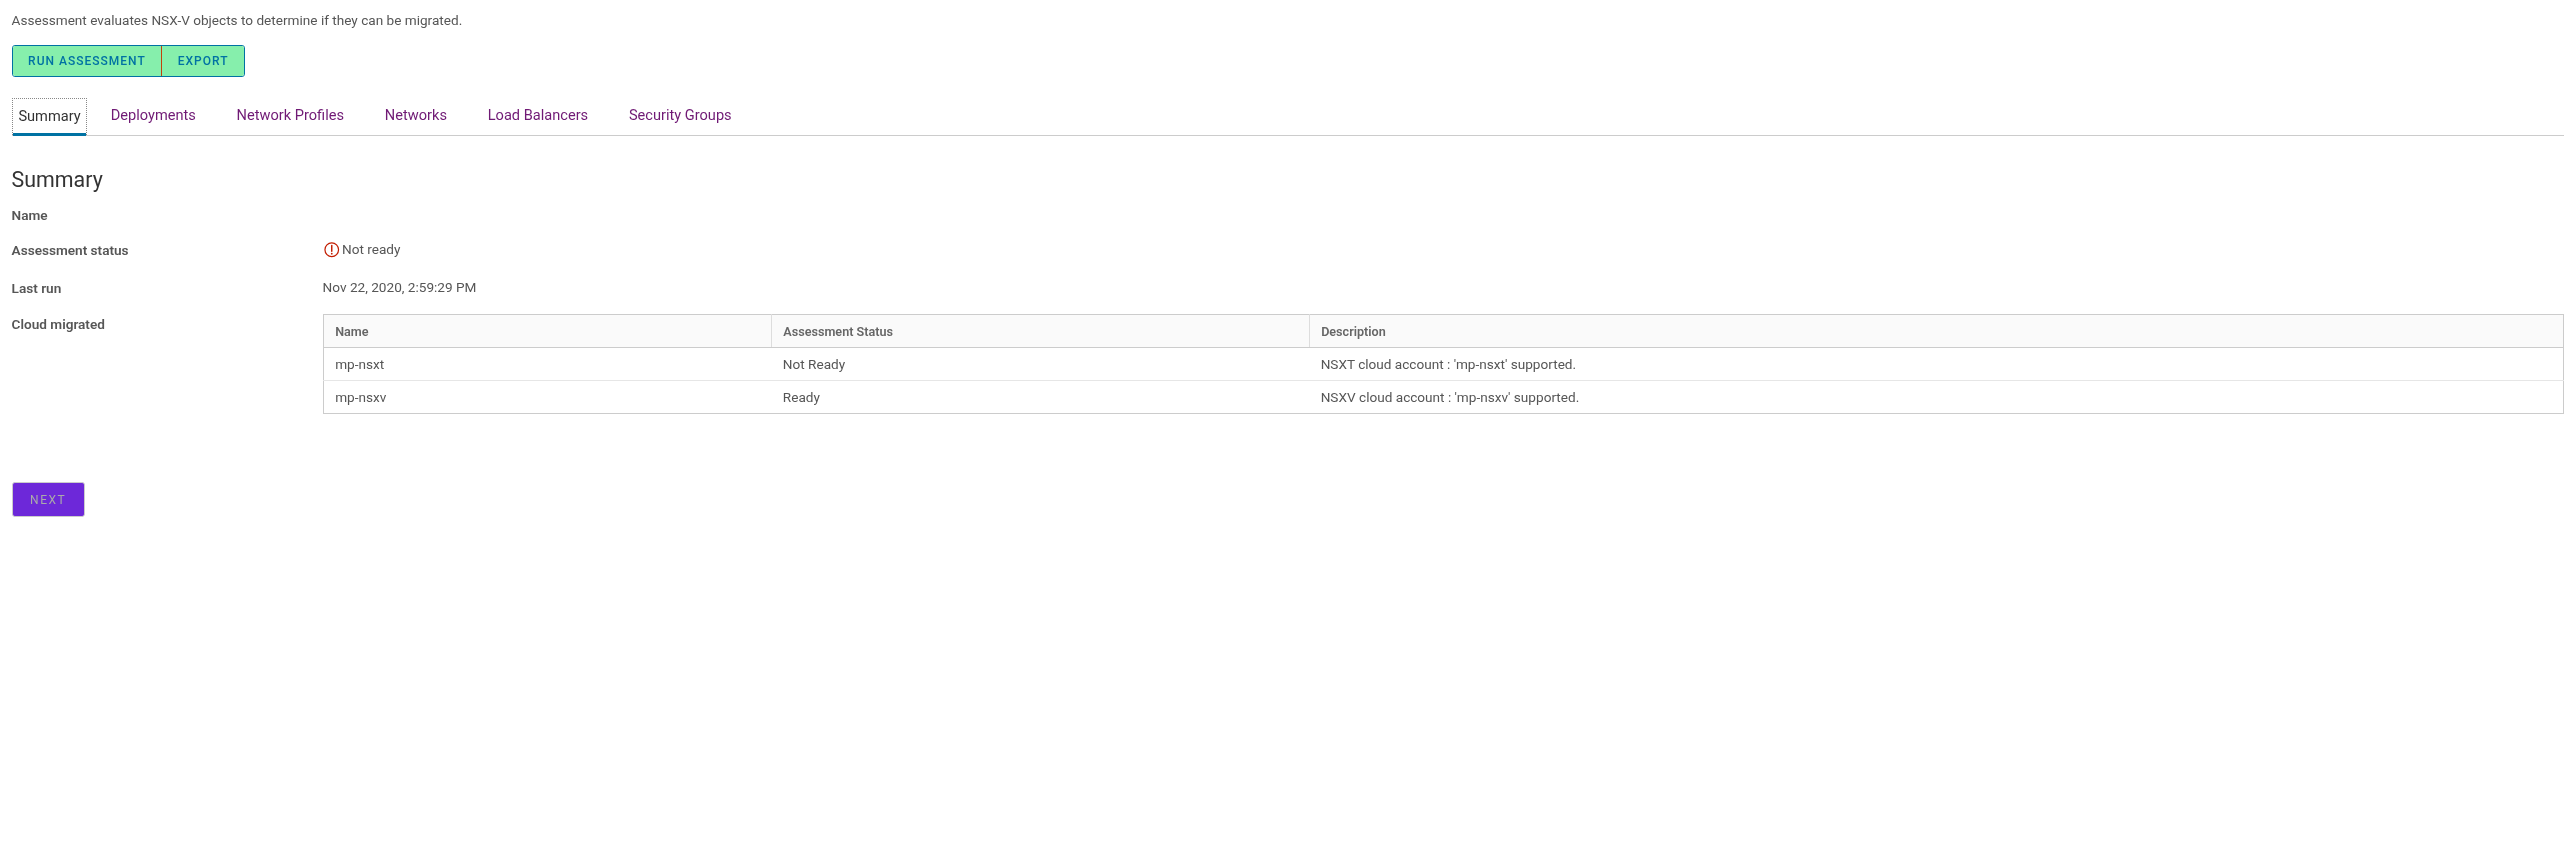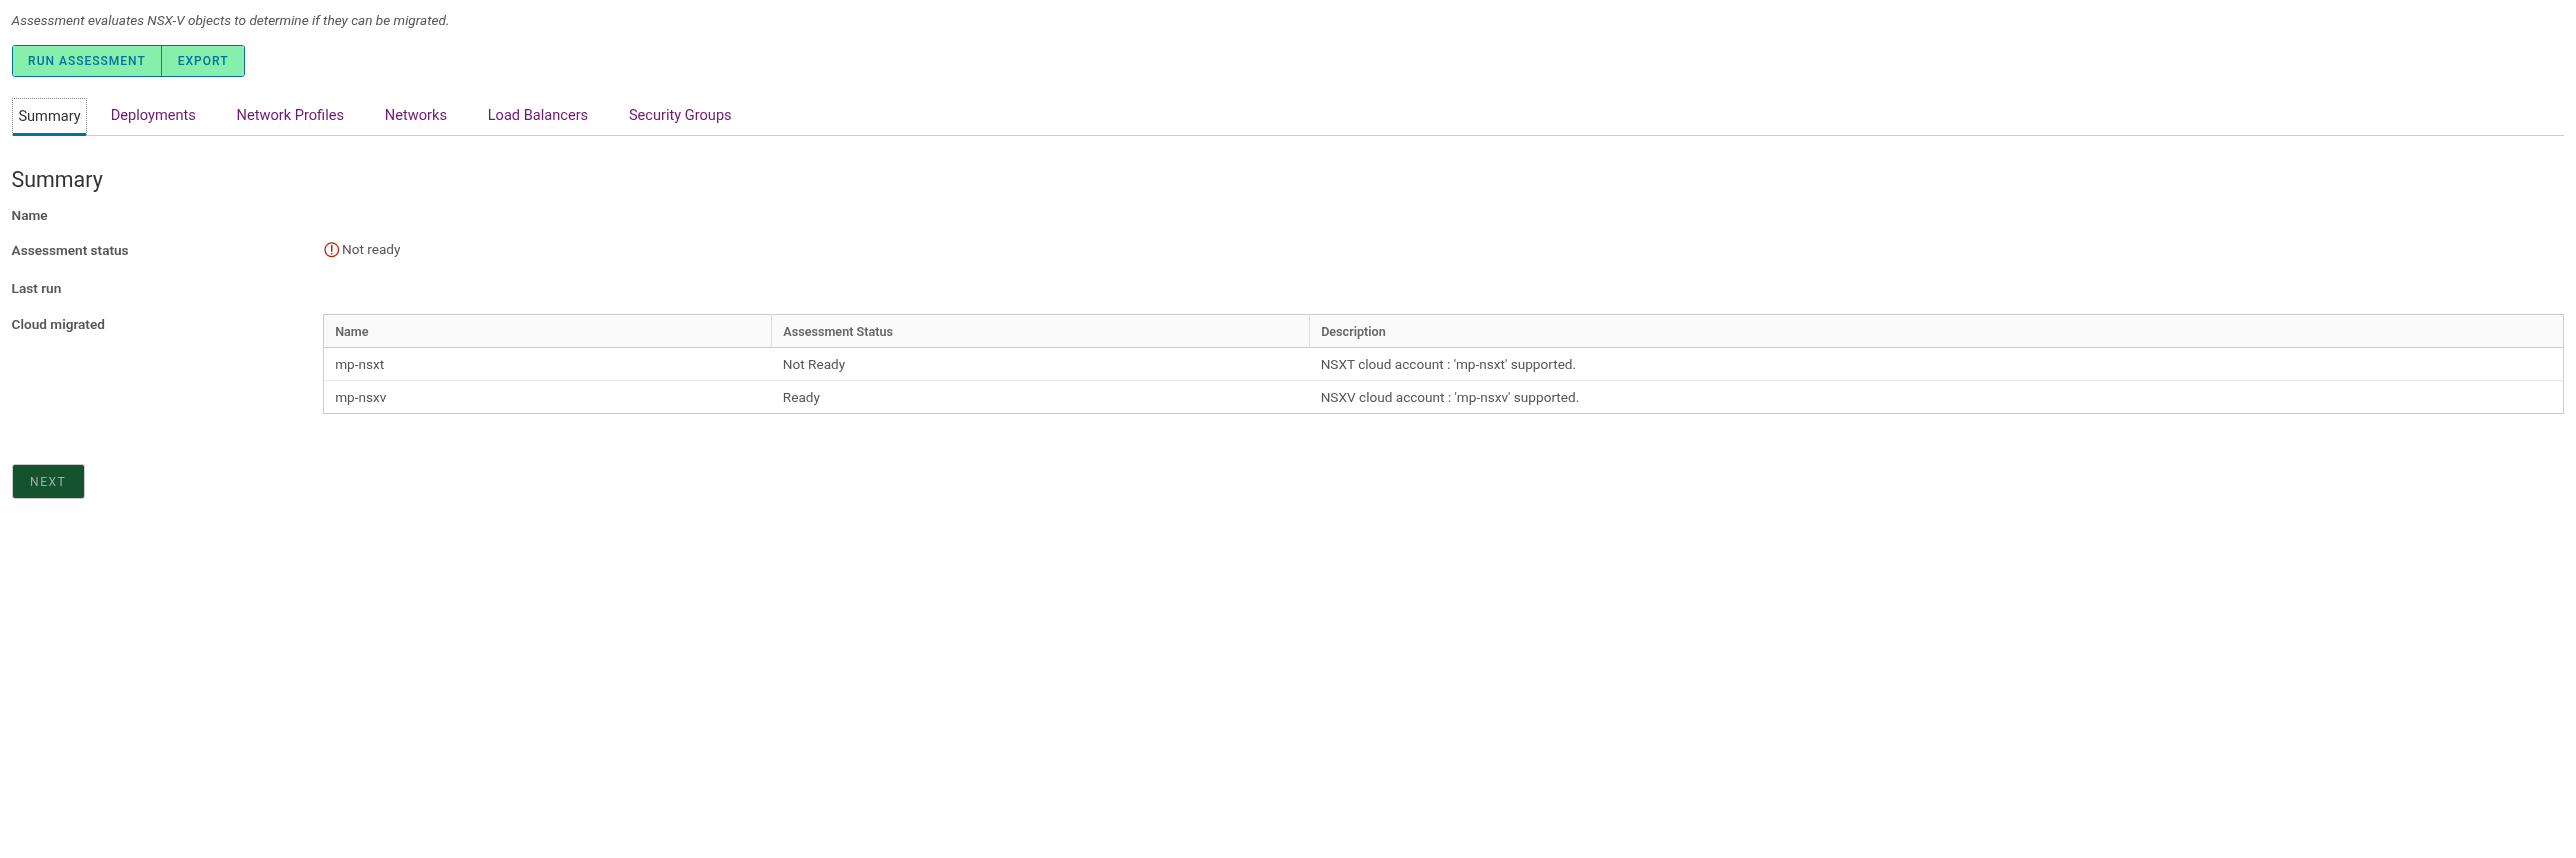--- a/index.html
+++ b/index.html
@@ -11,21 +11,20 @@
       font-family: -apple-system, BlinkMacSystemFont, "Segoe UI", Roboto, Helvetica, Arial, sans-serif;
       font-size: 13.6px;
       color: #565656;
       padding: 11.6px 11.6px 11.6px 11.6px;
       background: #fff;
     }
     .description {
       color: #565656;
       font-size: 13.6px;
       margin-bottom: 17.5px;
-      font-style: italic;
     }
     .button-group {
       display: inline-flex;
       border: 1px solid #0072a3;
       border-radius: 2.9px;
       overflow: hidden;
       margin-bottom: 21.4px;
     }
     .button-group button {
       background: #86efac;
@@ -128,23 +127,23 @@
       color: #565656;
       border-bottom: 1px solid #e6e6e6;
     }
     .cloud-table tr:last-child td {
       border-bottom: none;
     }
     .col-name { width: 20%; }
     .col-status { width: 24%; }
     .col-desc { width: 56%; }
     .next-btn {
-      margin-top: 33px;
+      margin-top: 51px;
       border: 1px solid #ccc;
-      background: #14532d;
+      background: #6d28d9;
       color: #aaa;
       font-size: 12px;
       letter-spacing: 1.5px;
       padding: 9.7px 17.5px;
       border-radius: 2.9px;
       font-family: inherit;
       cursor: default;
     }
   </style>
 </head>
@@ -183,20 +182,21 @@
         <line x1="18" y1="9" x2="18" y2="21" stroke="#c21d00" stroke-width="3" stroke-linecap="round"></line>
         <circle cx="18" cy="26" r="1.8" fill="#c21d00"></circle>
       </svg>
       <span>Not ready</span>
     </span>
   </div>
 </div>
 
 <div class="field-row">
   <div class="field-label">Last run</div>
+  <div class="field-value">Nov 22, 2020, 2:59:29 PM</div>
 </div>
 
 <div class="field-row">
   <div class="field-label">Cloud migrated</div>
   <div class="field-value">
     <table class="cloud-table">
       <thead>
         <tr>
           <th class="col-name">Name</th>
           <th class="col-status">Assessment Status</th>

